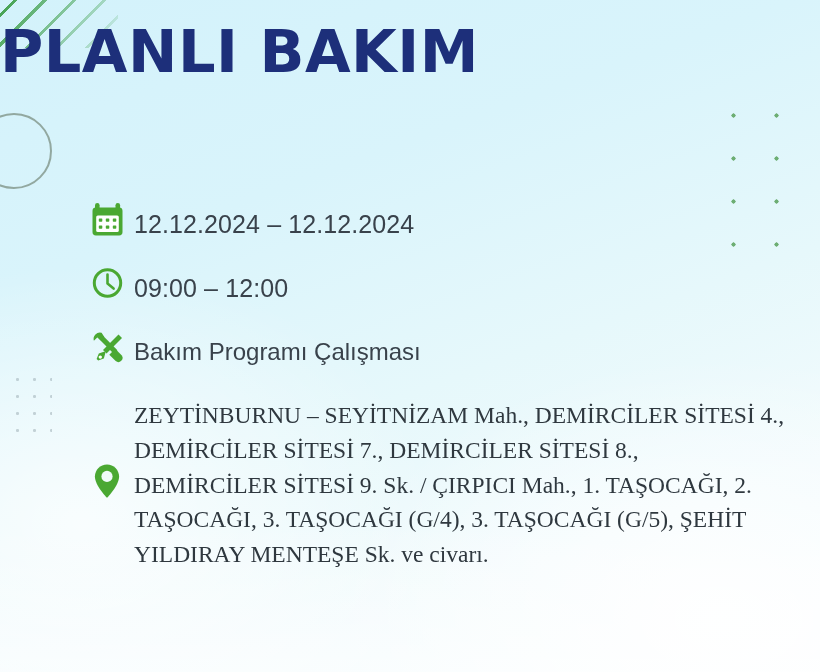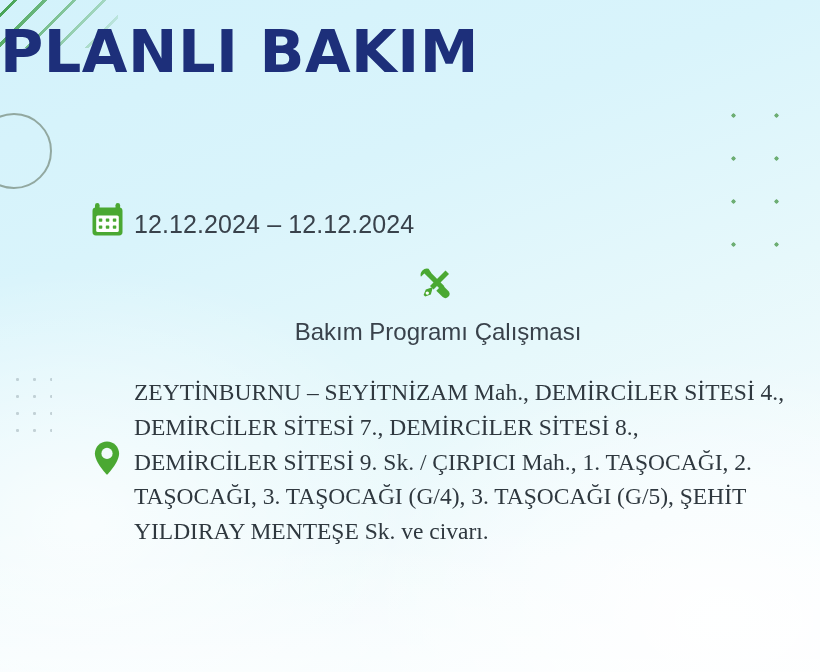--- a/index.html
+++ b/index.html
@@ -165,21 +165,21 @@
     flex: 1;
     color: #2f383f;
     font-size: 23.5px;
     line-height: 1.48;
     padding-top: 4px;
     max-width: 655px;
     font-family: Liberation Serif, serif;
   }
 
   .row-loc .row-icon { align-items: flex-start; padding-top: 4px; }
-  .row-tools { margin-bottom: 22px; flex-direction: column; }
+  .row-tools { margin-bottom: 22px; }
   .row-loc { margin-top: 2px; }
 </style>
 </head>
 <body>
 
 <div class="poster">
 
   <div class="deco stripes"></div>
   <div class="deco circle-outline"></div>
   <div class="deco dots-right"></div>
@@ -205,20 +205,29 @@
             <rect x="21.8" y="17.4" width="3.5" height="3.3" rx="0.7"></rect>
             <rect x="7.8" y="24.4" width="3.5" height="3.3" rx="0.7"></rect>
             <rect x="14.8" y="24.4" width="3.5" height="3.3" rx="0.7"></rect>
             <rect x="21.8" y="24.4" width="3.5" height="3.3" rx="0.7"></rect>
           </g>
         </svg>
       </span>
       <span class="row-text dates">12.12.2024 – 12.12.2024</span>
     </div>
 
+    <div class="info-row row-time">
+      <span class="row-icon">
+        <svg width="40" height="40" viewBox="0 0 40 40" aria-hidden="true">
+          <circle cx="16.5" cy="18" r="13.2" fill="none" stroke="#4aa832" stroke-width="3"></circle>
+          <path d="M16.5 9.5 L16.5 18.4 L22.6 23.6" fill="none" stroke="#4aa832" stroke-width="2.6" stroke-linecap="round" stroke-linejoin="round"></path>
+        </svg>
+      </span>
+      <span class="row-text hours">09:00 – 12:00</span>
+    </div>
 
     <div class="info-row row-tools">
       <span class="row-icon">
         <svg width="40" height="40" viewBox="0 0 40 40" aria-hidden="true">
 
           <path d="M27.5 5.5 L31 9 L15.5 24.5 L12 21 Z" fill="#4aa832"></path>
           <path d="M14.5 23.5 L12.8 29.6 L7.2 31.6 L5.6 30 L7.8 24.6 L13.6 22.6 Z" fill="#4aa832"></path>
           <circle cx="9.3" cy="28.1" r="1.7" fill="#ffffff"></circle>
 
           <path d="M9.8 4.6 L6.2 8.2 L22.8 24.8 L26.4 21.2 Z" fill="#4aa832"></path>

